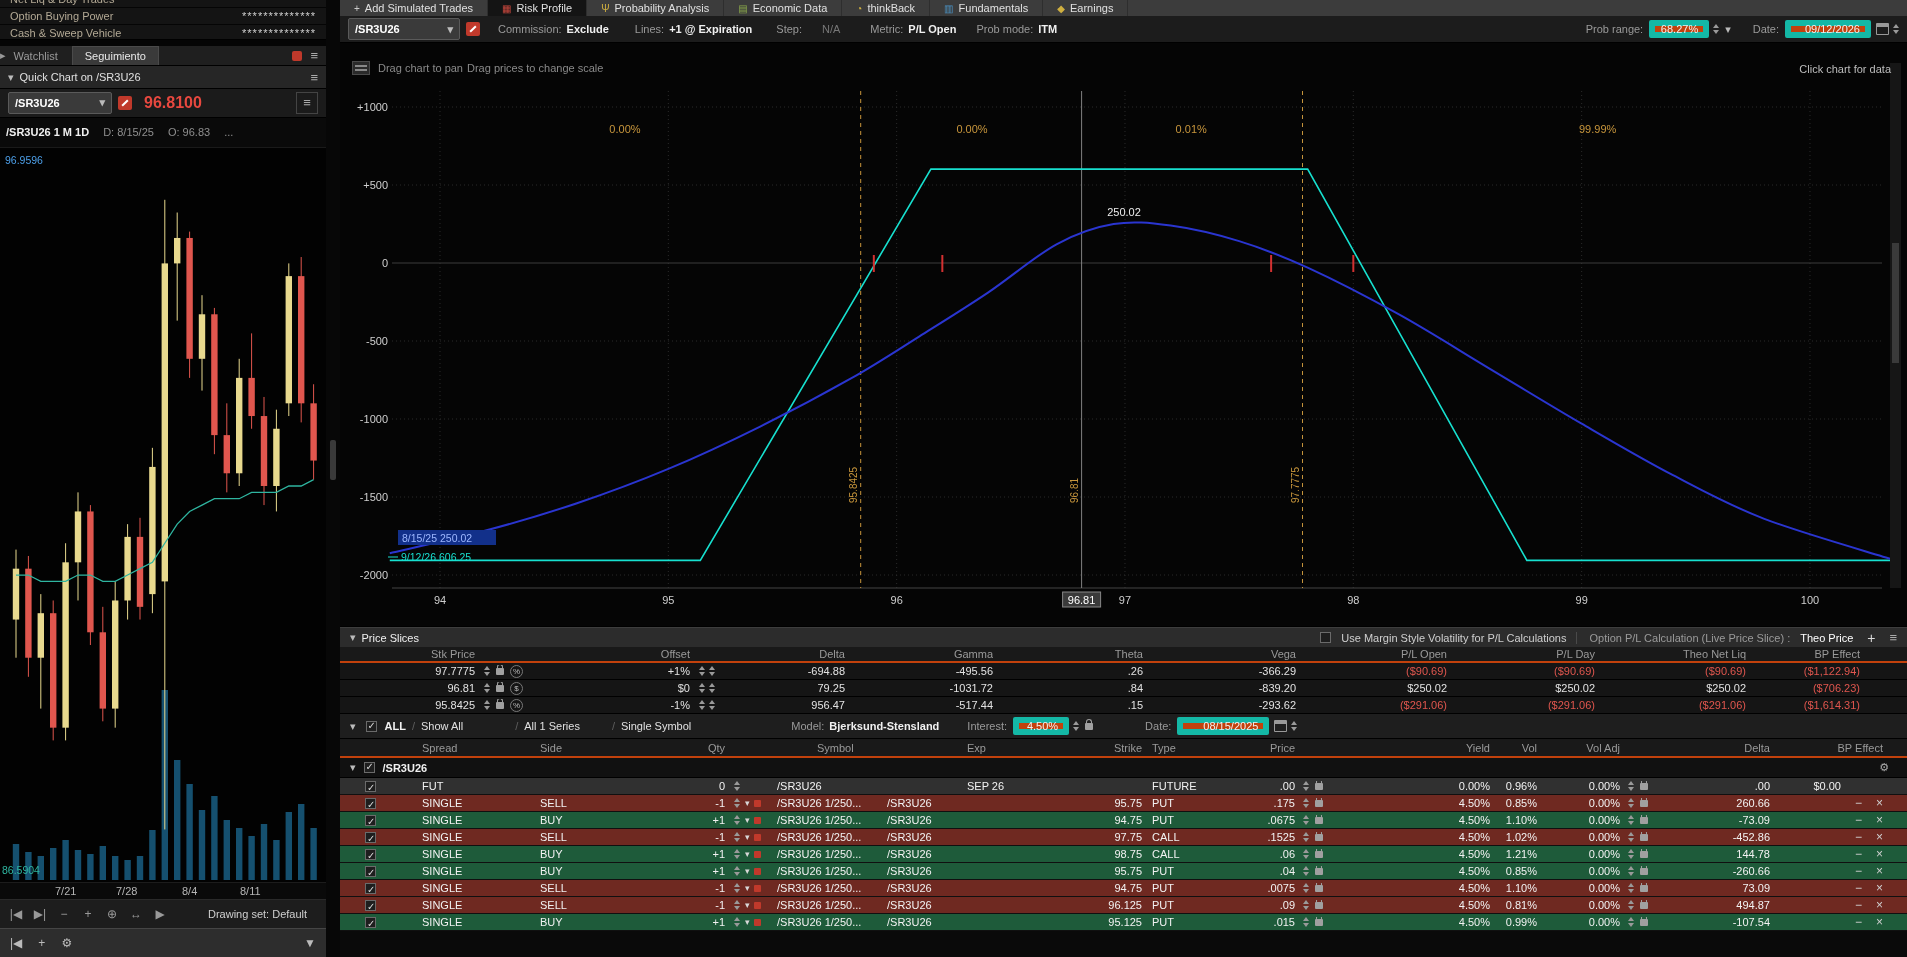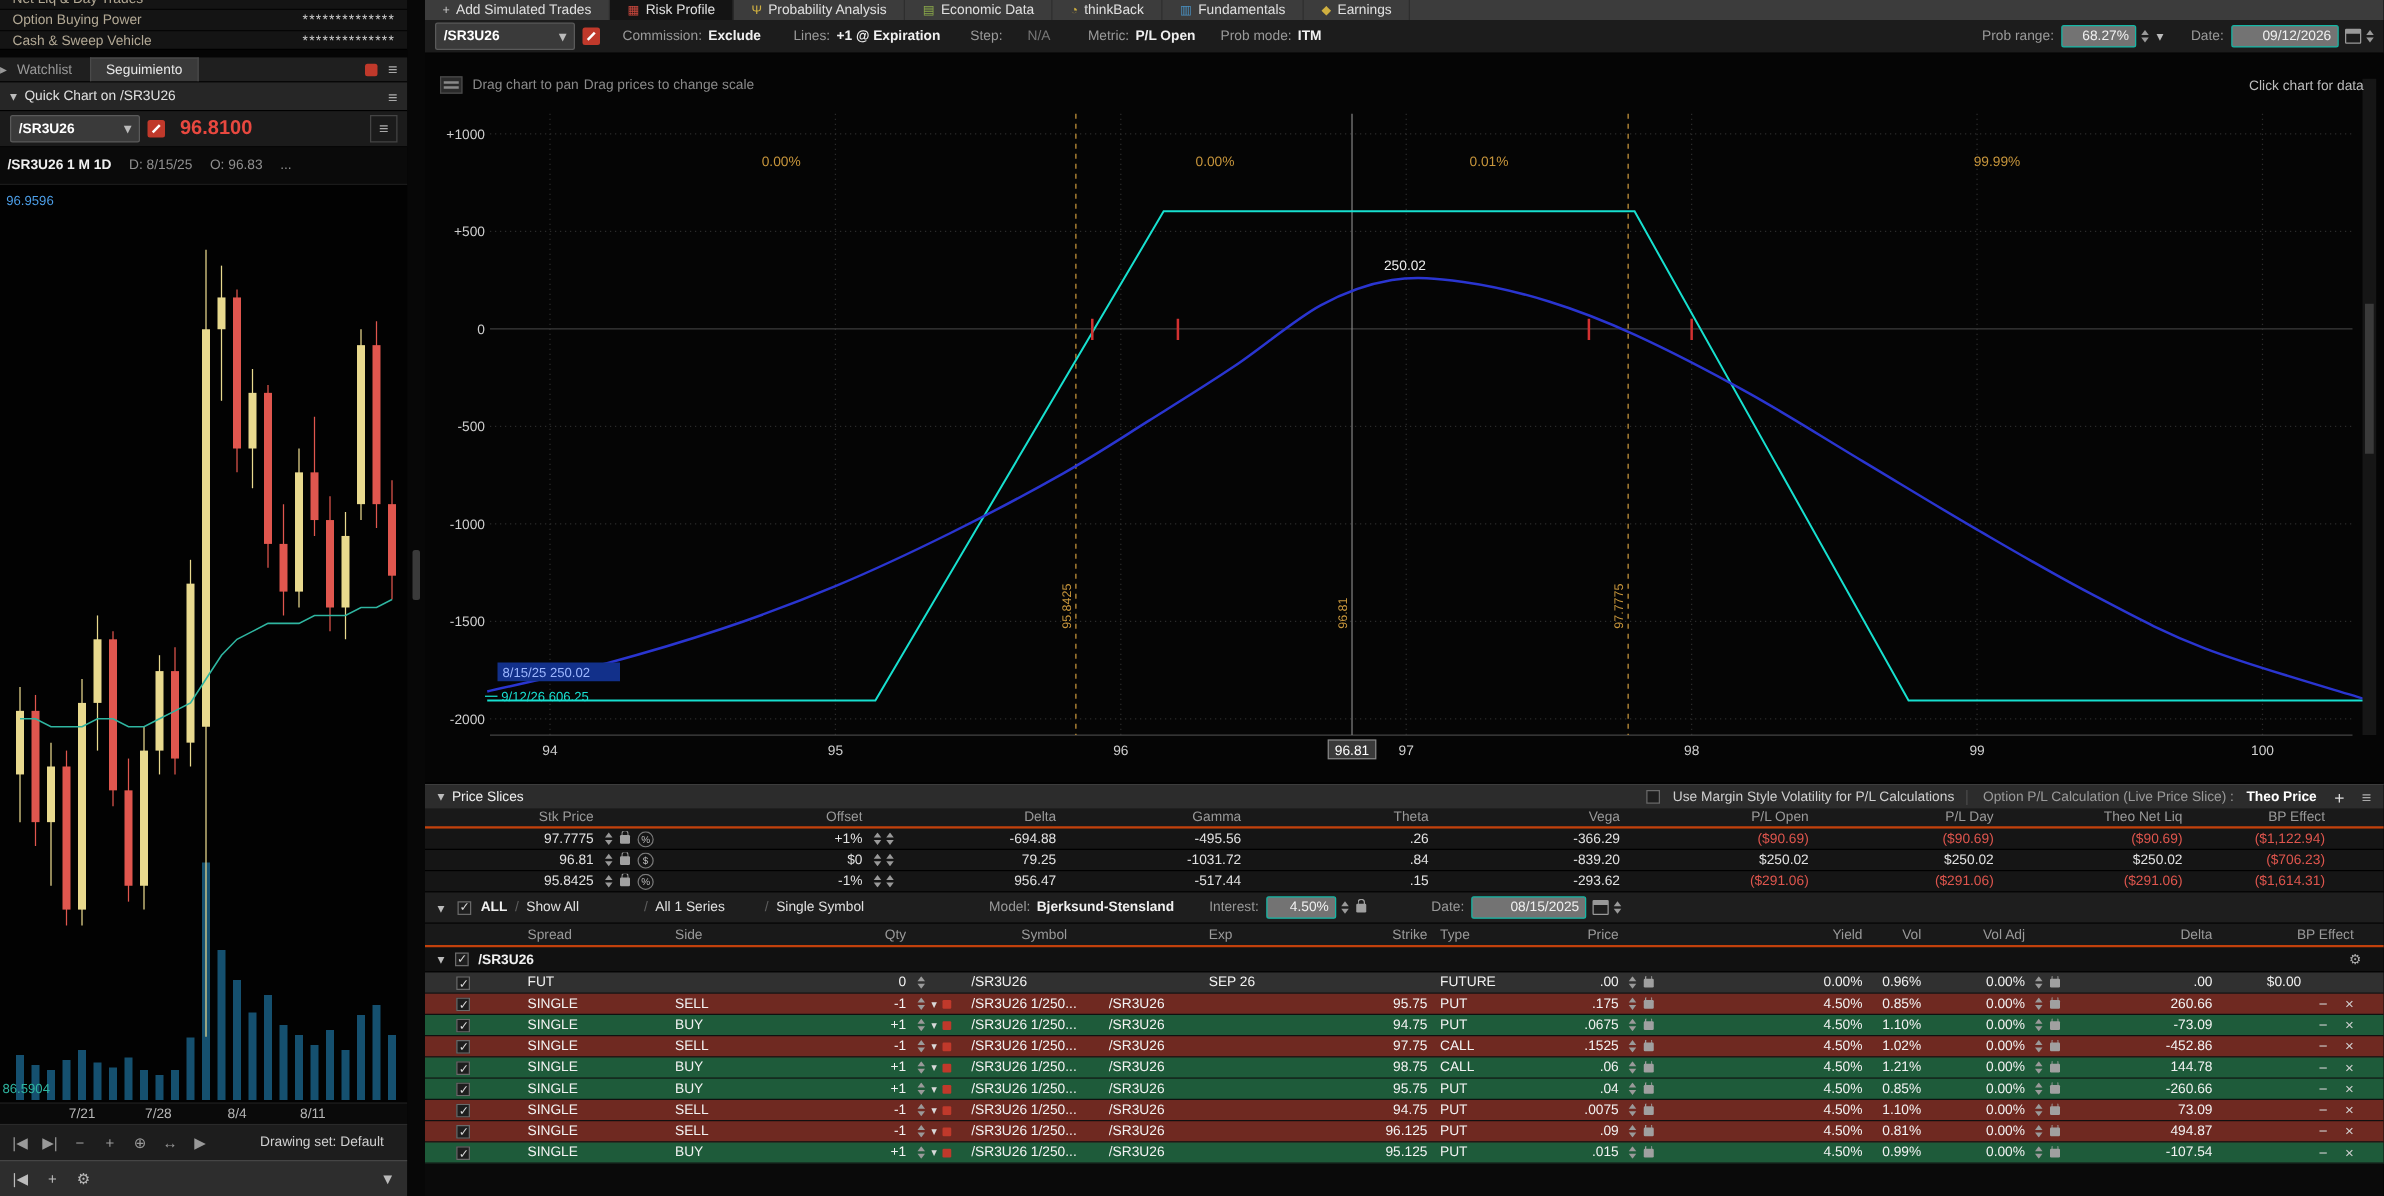--- a/index.html
+++ b/index.html
@@ -58,21 +58,21 @@
   
   #main-panel{width:1567px;height:957px;display:flex;flex-direction:column;background:#0a0a0a}
   #tab-bar{height:16px;background:#3c3c3c;display:flex;align-items:stretch}
   .tab{display:flex;align-items:center;gap:5px;padding:0 14px;border-right:1px solid #2e2e2e;color:#e0e0e0;cursor:default}
   .tab.active{background:#141414}
   .tab-ic{font-size:10px}
   #settings-bar{height:27px;background:#1c1c1c;border-bottom:1px solid #000;display:flex;align-items:center;padding:0 8px}
   .sb-label{color:#9a9a9a;margin-left:18px}
   .sb-val{color:#f0f0f0;font-weight:bold;margin-left:5px}
   .sb-val.dim{color:#777;font-weight:normal}
-  .inputbox{height:18px;background:#737373;border:1px solid #14b8a6;border-radius:2px;color:#f0f0f0;
+  .inputbox{height:18px;background:#c2410c;border:6px solid #14b8a6;border-radius:2px;color:#f0f0f0;
     display:flex;align-items:center;justify-content:flex-end;padding:0 5px;margin-left:6px}
   .stepper{display:inline-flex;flex-direction:column;gap:2px;margin-left:4px}
   .stepper i{display:block;width:0;height:0;border-left:3px solid transparent;border-right:3px solid transparent}
   .stepper .up{border-bottom:4px solid #9a9a9a}
   .stepper .dn{border-top:4px solid #9a9a9a}
   .cal{width:13px;height:12px;border:1px solid #999;border-top:4px solid #999;border-radius:1px;margin-left:5px}
   .lock{width:8px;height:7px;background:#a0a0a0;border-radius:1px;position:relative;margin-left:6px;display:inline-block}
   .lock::before{content:"";position:absolute;top:-4px;left:1px;width:4px;height:4px;border:1.5px solid #a0a0a0;border-bottom:none;border-radius:3px 3px 0 0}
   
   #risk-area{height:584px;position:relative;background:#050505;border-bottom:1px solid #000}
@@ -83,21 +83,21 @@
   .drag-txt{color:#8a8a8a}
   .click-txt{position:absolute;top:20px;right:16px;color:#bdbdbd;z-index:2}
   
   #ps-header{height:20px;background:#2c2c2c;border-top:1px solid #3d3d3d;display:flex;align-items:center;padding:4px 10px}
   #ps-header .ttl{margin-left:6px;color:#f0f0f0}
   .ps-right{margin-left:auto;display:flex;align-items:center;gap:10px}
   .cb{width:11px;height:11px;background:#1e1e1e;border:1px solid #6a6a6a;display:inline-block;position:relative;flex:none}
   .cb.checked::after{content:"✓";position:absolute;left:1px;top:-2px;color:#d8d8d8;font-size:10px}
   .ps-right .toggle-lbl{color:#cfcfcf}
   .ps-right .calc-lbl{color:#9a9a9a;border-left:1px solid #4a4a4a;padding-left:12px}
-  .ps-right .calc-val{color:#fff;font-weight:bold}
+  .ps-right .calc-val{color:#fff;font-weight:normal}
   .plus-btn{color:#ddd;font-size:14px;width:16px;text-align:center}
   .row{display:flex;align-items:center}
   .hdr-row{height:16px;background:#191919;color:#9a9a9a;border-bottom:2px solid #c2410c}
   .cell{line-height:16px;white-space:nowrap;overflow:hidden;flex:none}
   
   .c-stk{width:135px;text-align:right}
   .c-ic{width:60px;display:flex;align-items:center;padding-left:5px}
   .c-off{width:155px;text-align:right}
   .c-offic{width:45px;display:flex;align-items:center;padding-left:5px}
   .c-dl{width:110px;text-align:right}

